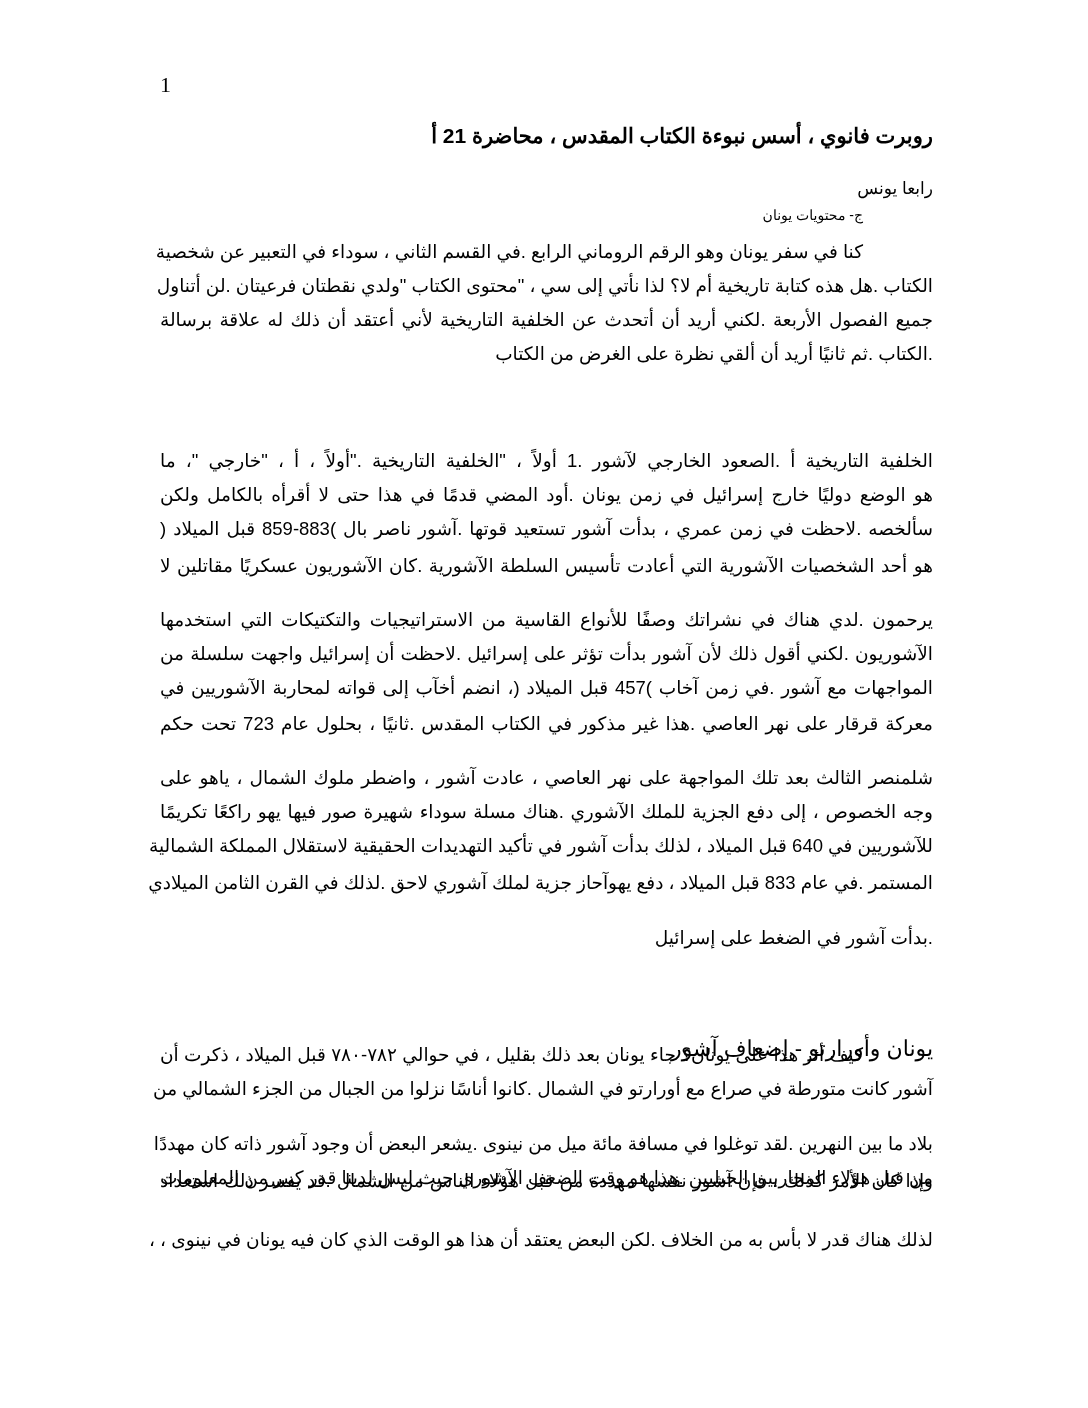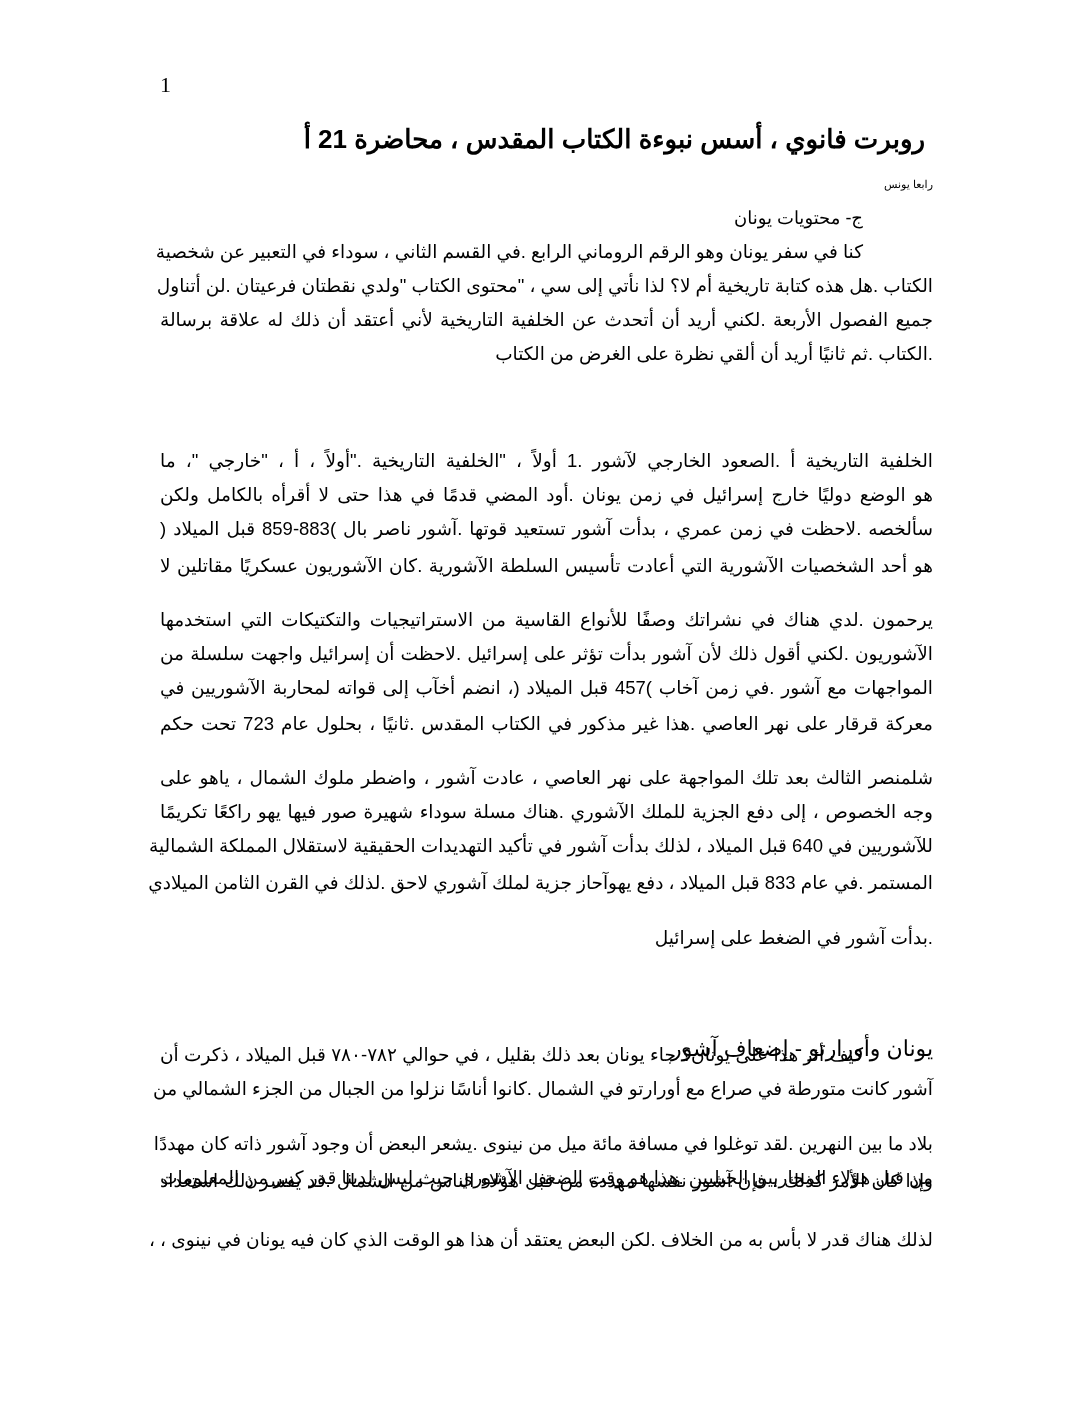--- a/index.html
+++ b/index.html
@@ -1,21 +1,21 @@
 <!DOCTYPE html>
 <html><head>
 <meta charset="utf-8">
 <style>
   html, body { margin: 0; padding: 0; background: #ffffff; }
   body { width: 1088px; height: 1408px; position: relative; overflow: hidden; color: #000; }
   .page-num { position: absolute; left: 160px; top: 72px; font-family: "Liberation Serif", serif; font-size: 22px; }
   .doc { position: absolute; left: 160px; width: 773px; top: 0; direction: rtl; font-family: "Liberation Sans", sans-serif; }
-  .title { position: absolute; right: 8px; top: 124px; font-size: 26px; font-weight: bold; white-space: nowrap; }
-  .author { position: absolute; right: 0; top: 178px; font-size: 11px; white-space: nowrap; }
-  .subhead { position: absolute; right: 70px; top: 207px; font-size: 18px; white-space: nowrap; }
+  .title { position: absolute; right: 0; top: 124px; font-size: 21px; font-weight: bold; white-space: nowrap; }
+  .author { position: absolute; right: 0; top: 178px; font-size: 17px; white-space: nowrap; }
+  .subhead { position: absolute; right: 70px; top: 207px; font-size: 14px; white-space: nowrap; }
   .line { position: absolute; right: 0; left: 0; font-size: 18.5px; white-space: nowrap; text-align: justify; text-align-last: justify; height: 30px; line-height: 30px; }
   .line.last { text-align-last: right; }
   .line.indent { right: 70px; }
   .line.short { left: auto; }
   .heading2 { position: absolute; right: 0; top: 1036px; font-size: 22px; white-space: nowrap; }
 </style>
 </head>
 <body>
 
 <div class="page-num">1</div>

